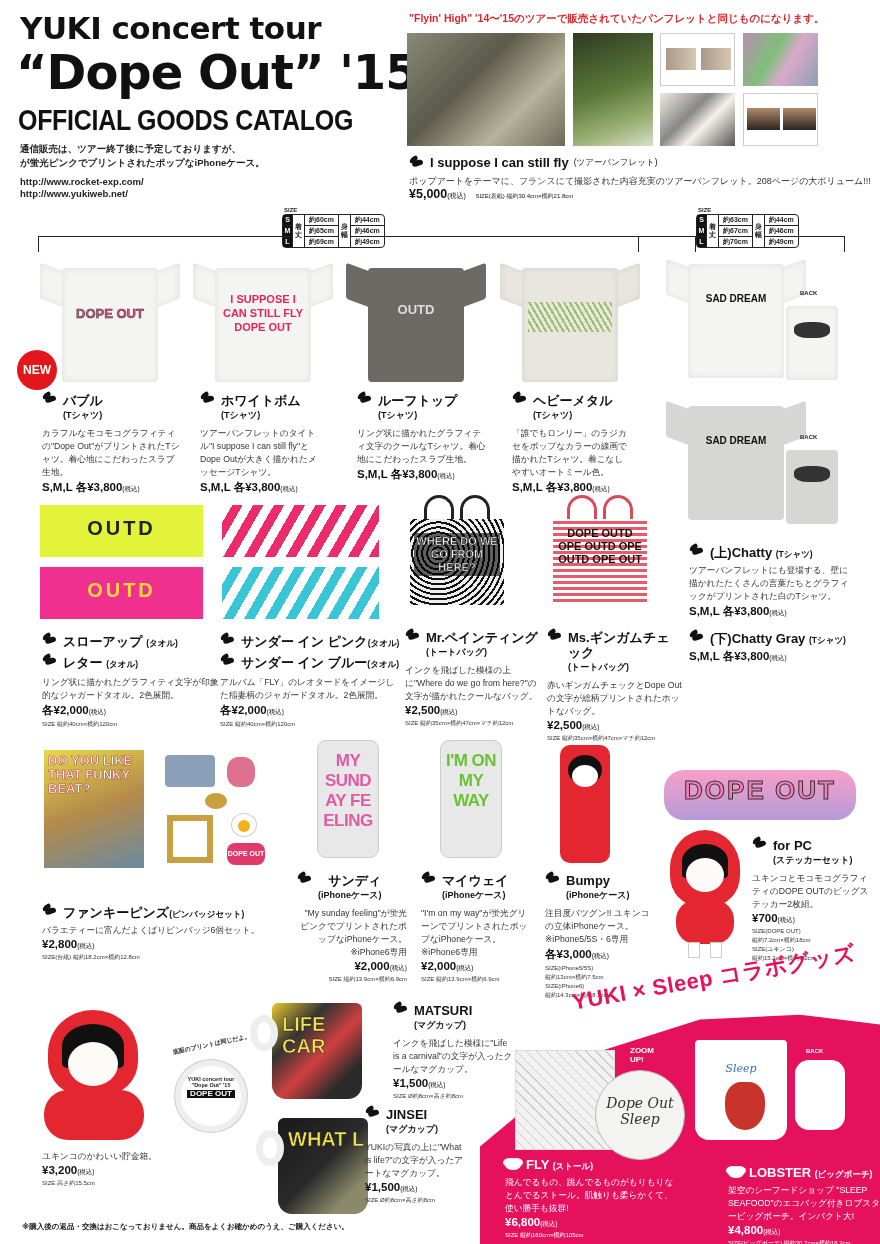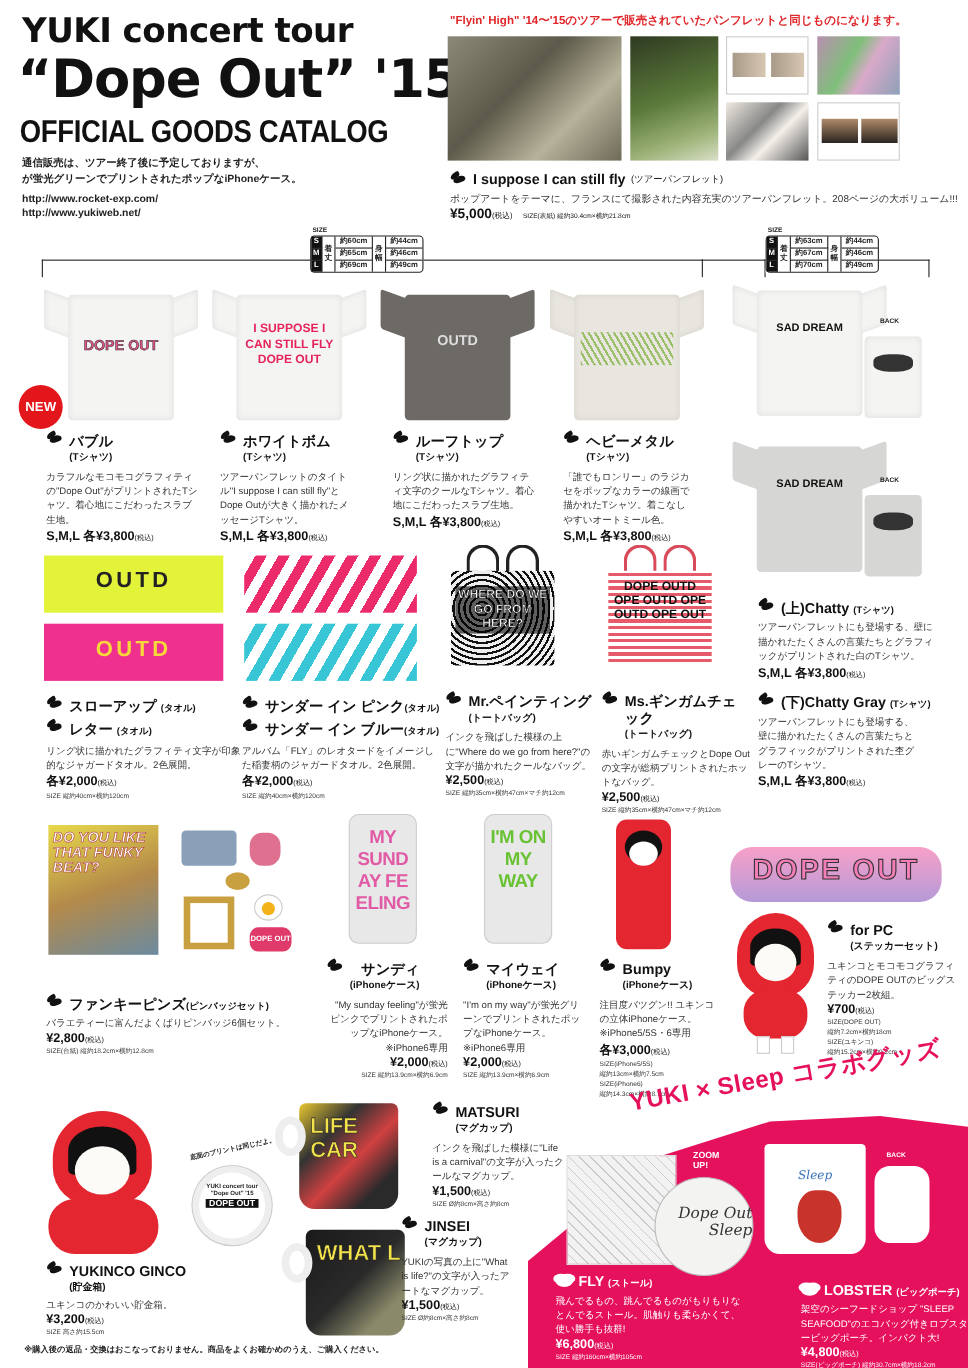--- a/index.html
+++ b/index.html
@@ -96,61 +96,61 @@
   .bumpy .hd { position: absolute; left: 8px; top: 10px; width: 34px; height: 30px; background: #111; border-radius: 50%; }
   .bumpy .fc { position: absolute; left: 12px; top: 20px; width: 26px; height: 22px; background: #fff; border-radius: 50%; }
 
   .yukinco-big { position: absolute; left: 670px; top: 830px; width: 70px; height: 130px; }
   .hood { position: absolute; background: #e3262f; border-radius: 50% 50% 40% 40%; }
   .face { position: absolute; background: #fdfbf8; border-radius: 50%; }
   .hair { position: absolute; background: #111; border-radius: 50% 50% 10% 10%; }
 
   .sticker-logo { left: 664px; top: 770px; width: 192px; height: 50px; border-radius: 20px; background: linear-gradient(180deg,#f7a0c8,#b59ad8); font-size: 26px; font-weight: bold; color: #f47cb8; text-align: center; line-height: 40px; -webkit-text-stroke: 1px #333; letter-spacing: 2px; }
 
-  .pins { left: 44px; top: 750px; width: 100px; height: 118px; background: linear-gradient(160deg,#e8d94a,#b48a4a 50%,#6b8aa0); font-style: italic; }
+  .pins { left: 44px; top: 750px; width: 100px; height: 118px; background: linear-gradient(160deg,#e8d94a,#b48a4a 50%,#6b8aa0); }
   .pins span { display: block; font-size: 13px; font-weight: bold; color: #fff; line-height: 14px; padding: 4px; -webkit-text-stroke: .5px #a33; }
   .pinset { left: 155px; top: 755px; width: 120px; height: 112px; }
 
   
   .mug { position: absolute; width: 90px; height: 96px; border-radius: 6px 6px 14px 14px; }
   .mug .handle { position: absolute; left: -22px; top: 12px; width: 28px; height: 36px; border: 7px solid #eee; border-radius: 50%; }
   .mug .tx { position: absolute; left: 10px; top: 10px; font-weight: bold; font-size: 20px; line-height: 22px; color: #f2e24c; -webkit-text-stroke: 0.5px #222; }
 
   .bank { left: 40px; top: 1010px; width: 110px; height: 132px; }
 
   .mug-bottom { left: 175px; top: 1060px; width: 72px; height: 72px; border-radius: 50%; background: #fff; border: 6px solid #eee; box-shadow: 0 0 0 1px #ccc; font-size: 5.5px; text-align: center; padding-top: 10px; line-height: 6px; font-weight: bold; }
   .mug-bottom .lg { display: inline-block; background: #111; color: #fff; font-size: 8px; padding: 1px 3px; margin-top: 2px; }
   .mug-note { left: 172px; top: 1040px; font-size: 6px; font-weight: bold; transform: rotate(-12deg); }
 
   
   .pink-area { left: 480px; top: 1000px; width: 400px; height: 244px; background: #e6115c; clip-path: polygon(28% 22%, 55% 8%, 80% 6%, 100% 10%, 100% 100%, 0 100%, 0 60%); }
   .collab-title { left: 570px; top: 988px; font-size: 22px; font-weight: bold; color: #e6115c; transform: rotate(-10deg); transform-origin: left top; letter-spacing: 0.5px; white-space: nowrap; }
   .stole { left: 515px; top: 1050px; width: 100px; height: 100px; background: repeating-linear-gradient(45deg,#f2f2f2 0 6px,#ccc 6px 7px); border: 1px solid #ddd; }
-  .zoom-circle { left: 595px; top: 1070px; width: 90px; height: 90px; border-radius: 50%; background: #f3f3f1; border: 1px solid #bbb; font-size: 14px; font-family: "DejaVu Serif", serif; font-style: italic; text-align: right; padding-top: 24px; color: #333; }
+  .zoom-circle { left: 595px; top: 1070px; width: 90px; height: 90px; border-radius: 50%; background: #f3f3f1; border: 1px solid #bbb; font-size: 14px; font-family: "DejaVu Serif", serif; font-style: italic; text-align: center; padding-top: 24px; color: #333; }
   .zoom-up { left: 630px; top: 1046px; font-size: 8px; font-weight: bold; color: #fff; line-height: 9px; }
   .lobster-bag { left: 695px; top: 1040px; width: 92px; height: 100px; background: #fff; border-radius: 4px 4px 14px 14px; }
   .lobster-bag .sl { position: absolute; top: 22px; left: 0; right: 0; text-align: center; font-size: 11px; color: #3670b8; font-style: italic; font-family: "DejaVu Serif", serif; }
   .lobster-bag .lb { position: absolute; left: 30px; top: 42px; width: 40px; height: 48px; background: #c8332b; border-radius: 40% 40% 50% 50%; }
   .pouch { left: 795px; top: 1060px; width: 50px; height: 70px; background: #fff; border-radius: 14px; }
   .back-label { font-size: 6px; font-weight: bold; color: #fff; }
 
   .pink-prod .nm, .pink-prod .ds, .pink-prod .pr, .pink-prod .sz { color: #fff !important; }
   .sheep { display: inline-block; width: 16px; height: 11px; background: #fff; border-radius: 50%; flex: none; margin-top: 2px; box-shadow: -3px -2px 0 -1px #fff, 3px -2px 0 -1px #fff; }
 
   .footer { left: 22px; top: 1222px; font-size: 7.5px; font-weight: bold; color: #222; }
 </style>
 </head>
 <body>
 
 <div class="abs title1">YUKI concert tour</div>
 <div class="abs title2">“Dope Out” '15</div>
 <div class="abs title3">OFFICIAL GOODS CATALOG</div>
 <div class="abs notice">
   <div>通信販売は、ツアー終了後に予定しておりますが、</div>
-  <div>が蛍光グリーンでプリントされたポップなiPhoneケース。</div>
+  <div>が蛍光ピンクでプリントされたポップなiPhoneケース。</div>
 </div>
 <div class="abs urls">
   <div>http://www.rocket-exp.com/</div>
   <div>http://www.yukiweb.net/</div>
 </div>
 
 <div class="abs red-note">"Flyin' High" '14〜'15のツアーで販売されていたパンフレットと同じものになります。</div>
 <div class="photo ph1"></div>
 <div class="photo ph2"></div>
 <div class="photo ph3">
@@ -314,21 +314,20 @@
       <span class="t"><span>(上)Chatty</span> <small class="inl">(Tシャツ)</small></span>
     </div>
   <div class="ds" style="margin-top:2px">ツアーパンフレットにも登場する、壁に描かれたたくさんの言葉たちとグラフィックがプリントされた白のTシャツ。</div>
   <div class="pr"><span>S,M,L</span> <span>各¥3,800</span><small>(税込)</small></div>
 </div>
 <div class="prod" style="left:689px;top:631px;width:170px;">
   <div class="nm">
       <span class="fly"></span>
       <span class="t"><span>(下)Chatty Gray</span> <small class="inl">(Tシャツ)</small></span>
     </div>
-  <div class="ds" style="margin-top:2px;width:150px">ツアーパンフレットにも登場する、壁に描かれたたくさんの言葉たちとグラフィックがプリントされた杢グレーのTシャツ。</div>
   <div class="pr"><span>S,M,L</span> <span>各¥3,800</span><small>(税込)</small></div>
 </div>
 
 <div class="towel tw-yellow" style="left:40px;top:505px;width:163px;">
     <span style="color:#222">OUTD</span>
   </div>
 <div class="towel tw-pink" style="left:40px;top:567px;width:163px;">
     <span style="color:#f6d83a">OUTD</span>
   </div>
 <div class="towel tw-zig-p" style="left:222px;top:505px;width:157px;"></div>
@@ -487,24 +486,20 @@
     </div>
 </div>
 
 <div class="abs bank">
   <div class="hood" style="left:8px;top:0;width:90px;height:86px;"></div>
   <div class="hair" style="left:22px;top:14px;width:62px;height:44px;"></div>
   <div class="face" style="left:28px;top:32px;width:50px;height:44px;"></div>
   <div class="hood" style="left:4px;top:80px;width:100px;height:50px;border-radius:24px;"></div>
 </div>
 <div class="prod" style="left:42px;top:1148px;width:160px;">
-  <div class="nm">
-      <span class="fly"></span>
-      <span class="t"><span>YUKINCO GINCO</span><small>(貯金箱)</small></span>
-    </div>
   <div class="ds" style="margin-top:2px">ユキンコのかわいい貯金箱。</div>
   <div class="pr"><span>¥3,200</span><small>(税込)</small></div>
   <div class="sz">SIZE 高さ約15.5cm</div>
 </div>
 
 <div class="mug" style="left:272px;top:1003px;background:linear-gradient(135deg,#e8c830,#333 30%,#d04040 55%,#2a2a2a 80%);">
   <div class="handle"></div>
     <div class="tx">LIFE CAR</div>
 </div>
 <div class="mug" style="left:278px;top:1118px;background:linear-gradient(135deg,#1a1a1a,#2a2a2a 50%,#8a8a6a 80%);">

